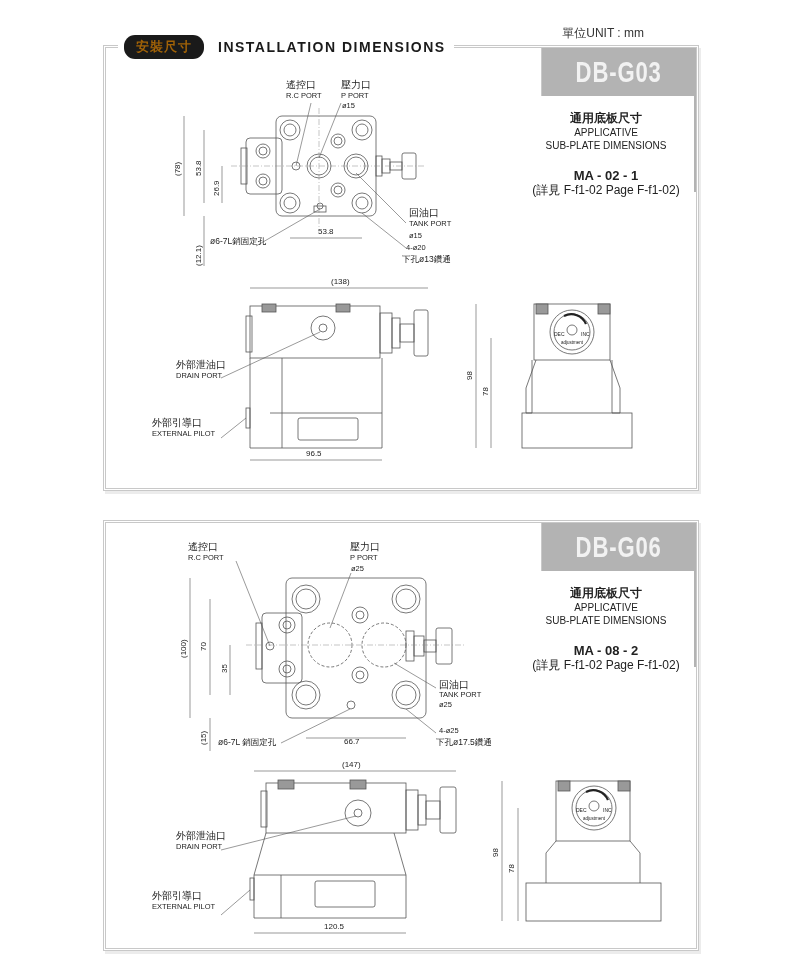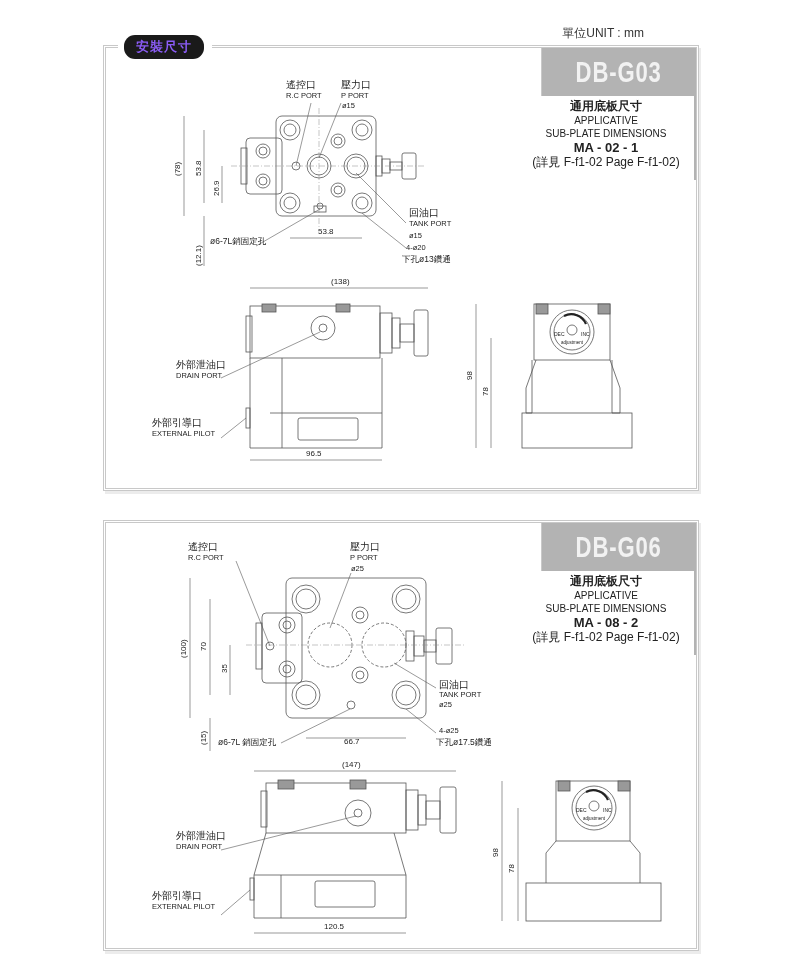--- a/index.html
+++ b/index.html
@@ -1,39 +1,40 @@
 <!DOCTYPE html>
 <html><head>
 <meta charset="utf-8">
 <style>
   html,body{margin:0;padding:0;background:#fff;}
   body{width:800px;height:970px;position:relative;overflow:hidden;font-family:"Liberation Sans",sans-serif;color:#222;}
   .unit{position:absolute;top:25px;right:156px;font-size:12px;color:#333;}
   .header{position:absolute;top:36px;left:118px;height:22px;display:flex;align-items:center;z-index:3;background:#fff;padding:0 8px 0 6px;}
-  .pill{background:#1a1a1a;color:#8b5cf6;font-weight:bold;font-size:13px;padding:3px 12px;border-radius:11px;letter-spacing:1px;}
+  .pill{background:#1a1a1a;color:#a16207;font-weight:bold;font-size:13px;padding:3px 12px;border-radius:11px;letter-spacing:1px;}
   .htitle{margin-left:14px;font-weight:bold;font-size:14px;letter-spacing:1.5px;color:#1a1a1a;}
   .panel{position:absolute;left:103px;width:590px;border:3px double #c8c8c8;box-shadow:2px 3px 0 #ececec;background:#fff;}
   .panel.p1{top:45px;height:440px;}
   .panel.p2{top:520px;height:425px;}
   .model{position:absolute;right:0;top:0;width:182px;height:48px;background:#b3b3b3;color:#f2f2f2;font-weight:bold;font-size:26px;display:flex;align-items:center;justify-content:center;letter-spacing:1px;transform:scaleX(0.85);transform-origin:right top;}
   .model span{display:inline-block;transform:scaleY(1.15);}
-  .info{position:absolute;right:0;top:48px;width:176px;text-align:center;font-size:10px;line-height:13px;color:#222;border-right:2px solid #b3b3b3;padding-top:4px;height:80px;}
+  .info{position:absolute;right:0;top:48px;width:176px;text-align:center;font-size:10px;line-height:13px;color:#222;border-right:2px solid #b3b3b3;padding-top:16px;height:80px;}
   .info .zh{font-size:12px;font-weight:bold;margin-bottom:1px;}
-  .info .code{font-size:13px;font-weight:bold;line-height:16px;}
+  .info .code{font-size:13px;font-weight:bold;line-height:16px;margin-top:16px;}
   .info .ref{font-size:12px;}
   svg{position:absolute;overflow:visible;}
   .lbl{font-family:"Liberation Sans",sans-serif;fill:#222;}
 </style>
 </head>
 <body>
 
 <div class="unit">單位UNIT : mm</div>
 
 <div class="header">
   <span class="pill">安裝尺寸</span>
+  <span class="htitle">INSTALLATION DIMENSIONS</span>
 </div>
 
 <div class="panel p1">
   <div class="model">
       <span>DB-G03</span>
     </div>
   <div class="info">
     <div class="zh">通用底板尺寸</div>
     <div>APPLICATIVE</div>
     <div>SUB-PLATE DIMENSIONS</div>

